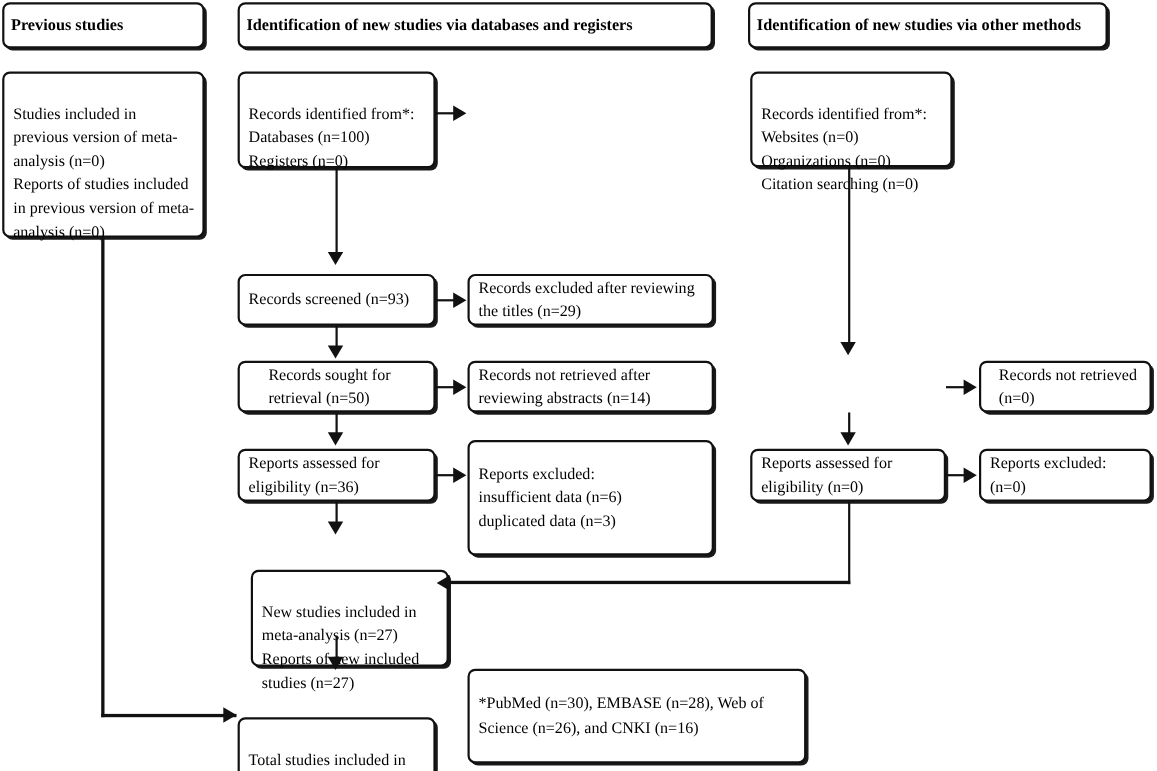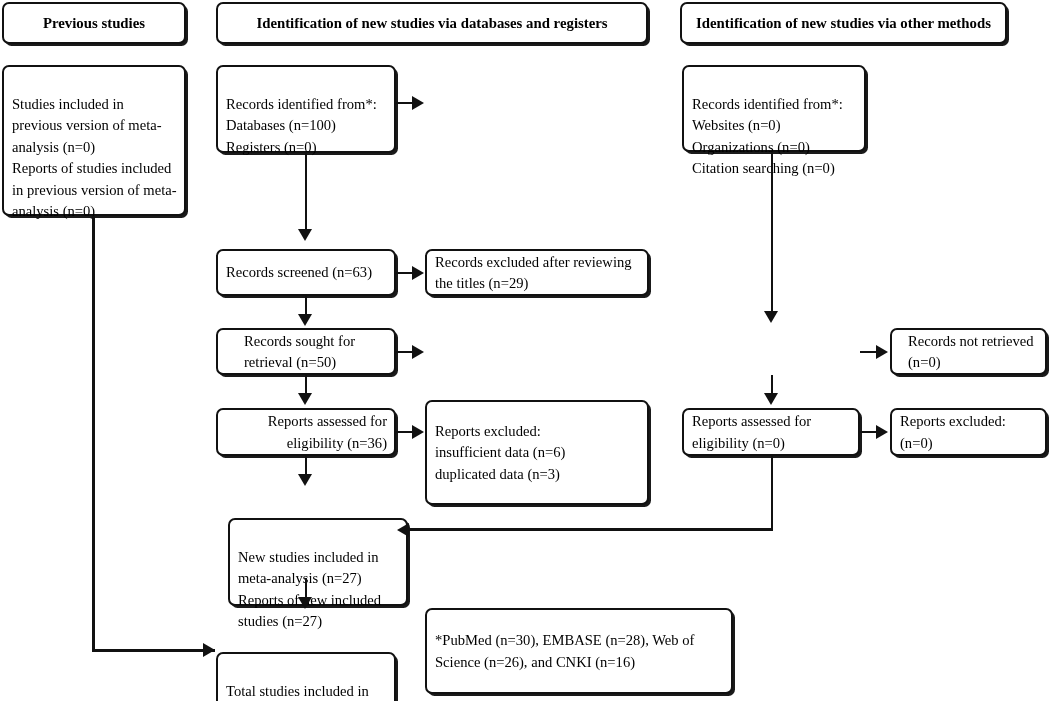--- a/index.html
+++ b/index.html
@@ -26,21 +26,21 @@
     color: #000000;
     font-size: 14.6px;
     line-height: 21.5px;
     padding: 5px 7px 4px 8px;
     text-align: left;
     white-space: pre-line;
   }
   .box.header {
     display: flex;
     align-items: center;
-    justify-content: center;
+    justify-content: flex-start;
     text-align: center;
     font-weight: bold;
     font-size: 14.8px;
     line-height: 20px;
     padding: 12px 6px;
     white-space: normal;
   }
   .box.vcenter {
     display: flex;
     align-items: center;
@@ -111,45 +111,48 @@
   </div>
 
 
   <div class="ln h" style="left:396px; top:101.7px; width:22px;"></div>
   <div class="arrow right" style="left:412px; top:96px;"></div>
 
   <div class="ln v" style="left:304.7px; top:153px; height:80px;"></div>
   <div class="arrow down" style="left:298px; top:229px;"></div>
 
   <div class="box vcenter" style="left:216px; top:249px; width:180px; height:47px;">
-    <span class="txt">Records screened (n=63)</span>
+    <span class="txt">Records screened (n=93)</span>
   </div>
 
   <div class="box vcenter" style="left:425px; top:249px; width:224px; height:47px;">
     <span class="txt">Records excluded after reviewing the titles (n=29)</span>
   </div>
 
   <div class="ln h" style="left:396px; top:271.7px; width:22px;"></div>
   <div class="arrow right" style="left:412px; top:266px;"></div>
 
   <div class="ln v" style="left:304.7px; top:296px; height:21px;"></div>
   <div class="arrow down" style="left:298px; top:314px;"></div>
 
   <div class="box vcenter" style="left:216px; top:328px; width:180px; height:47px;padding-left:26px;">
     <span class="txt">Records sought for retrieval (n=50)</span>
   </div>
 
+  <div class="box vcenter" style="left:425px; top:328px; width:224px; height:47px;">
+    <span class="txt">Records not retrieved after reviewing abstracts (n=14)</span>
+  </div>
 
   <div class="ln h" style="left:396px; top:350.7px; width:22px;"></div>
   <div class="arrow right" style="left:412px; top:345px;"></div>
 
   <div class="ln v" style="left:304.7px; top:375px; height:21px;"></div>
   <div class="arrow down" style="left:298px; top:393px;"></div>
 
-  <div class="box vcenter" style="left:216px; top:408px; width:180px; height:48px;text-align:right;">
+  <div class="box vcenter" style="left:216px; top:408px; width:180px; height:48px;">
     <span class="txt">Reports assessed for eligibility (n=36)</span>
   </div>
 
   <div class="box vcenter" style="left:425px; top:400px; width:224px; height:105px;">
     <span class="txt">Reports excluded:
 insufficient data (n=6)
 duplicated data (n=3)</span>
   </div>
 
   <div class="ln h" style="left:396px; top:430.7px; width:22px;"></div>

